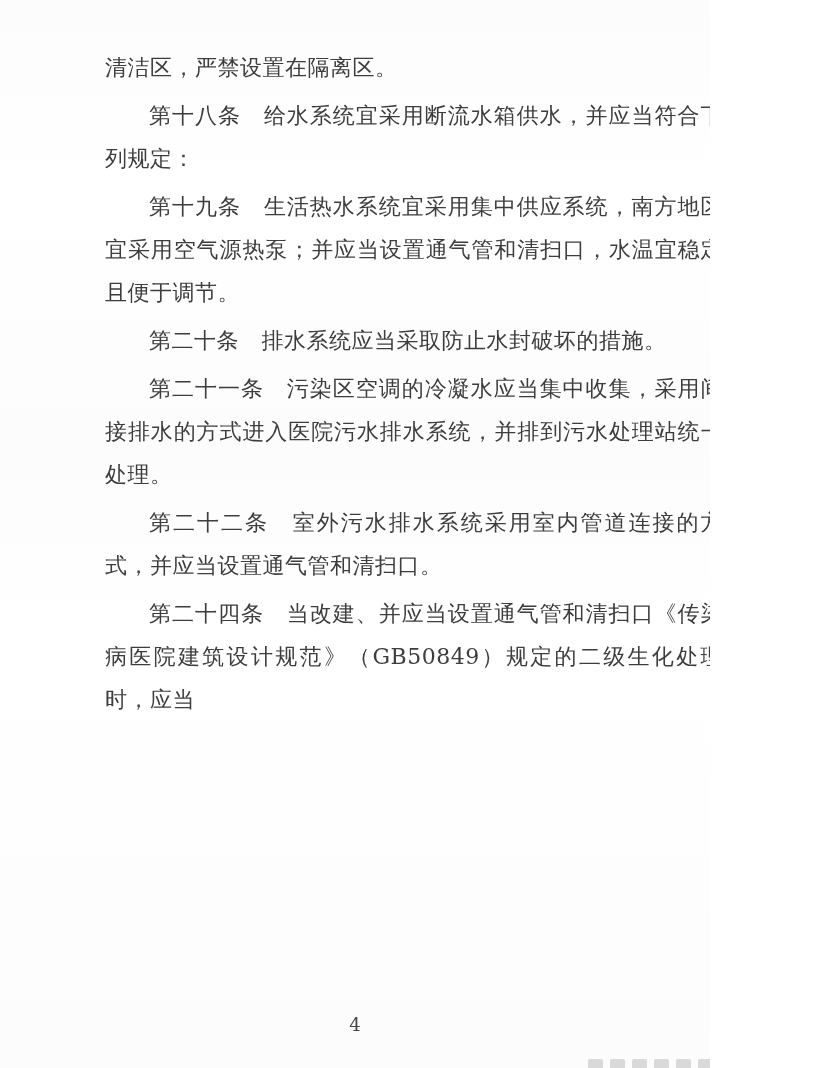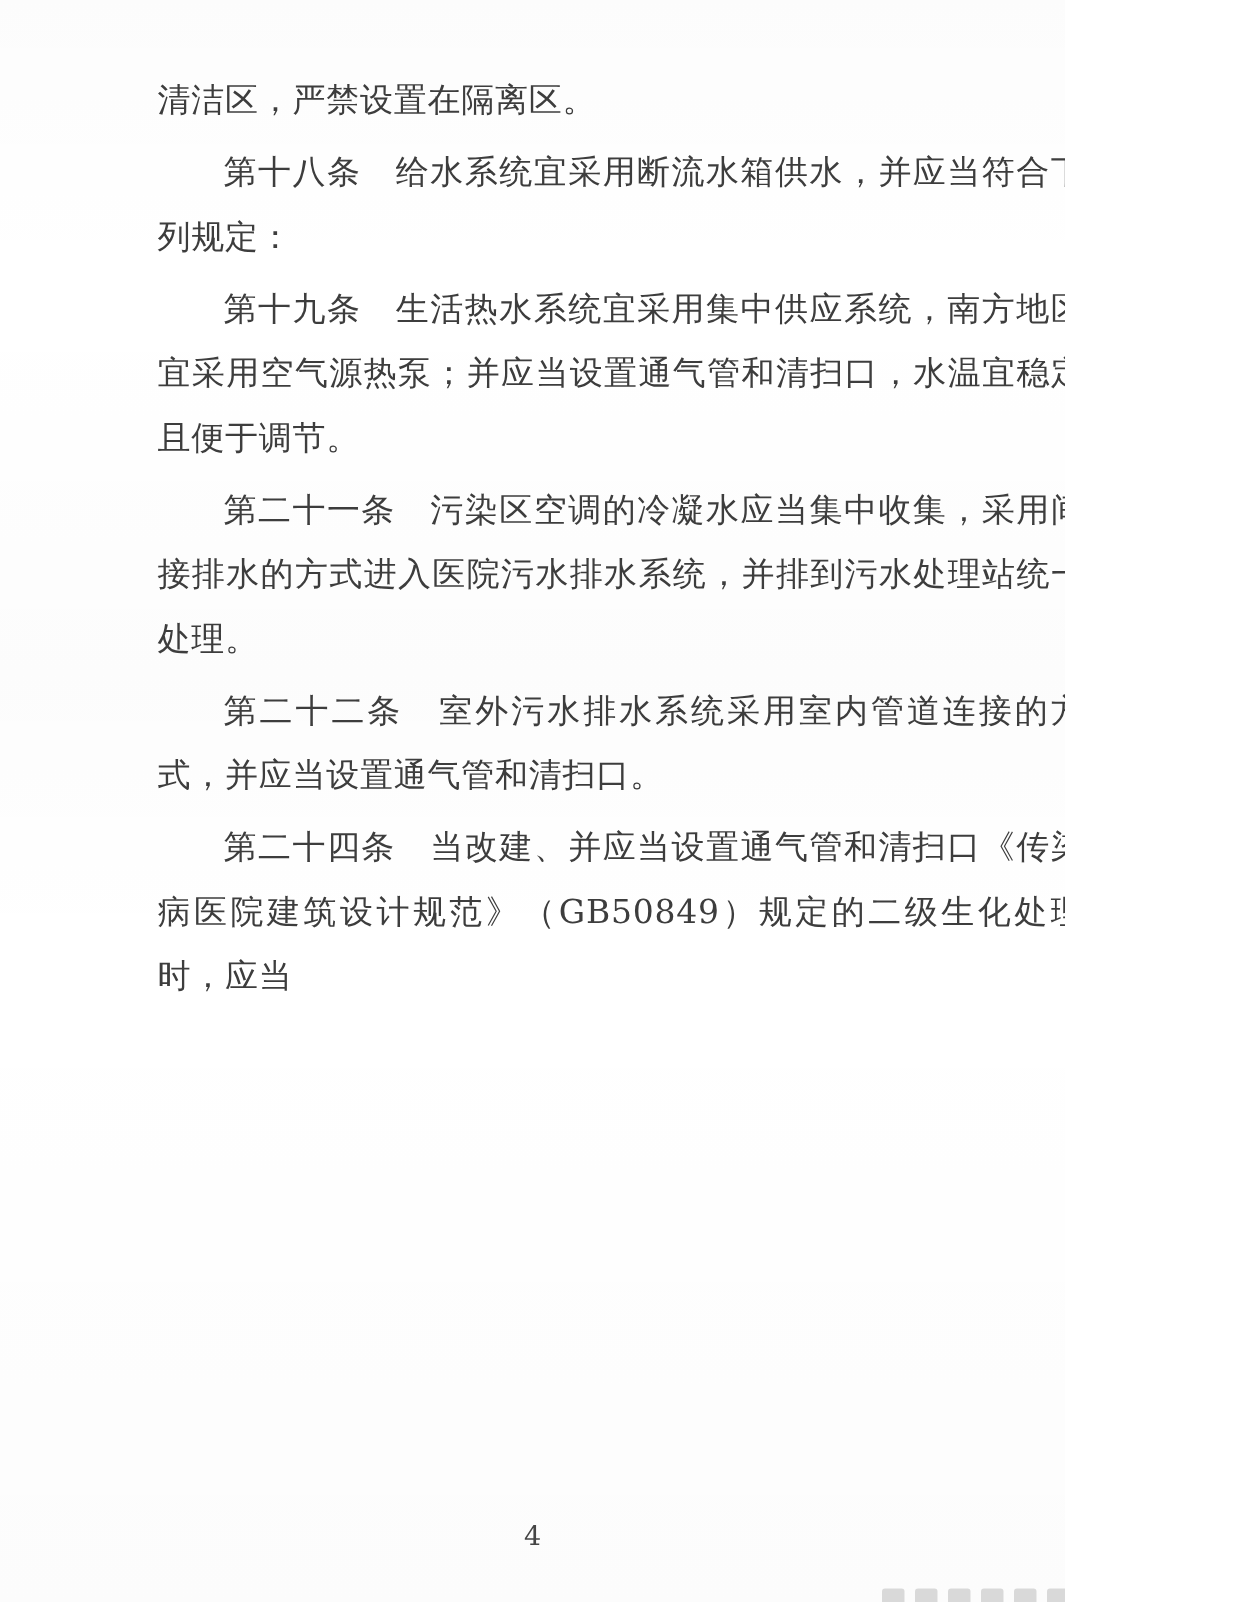--- a/index.html
+++ b/index.html
@@ -79,20 +79,21 @@
 </head>
 <body>
 
 <div class="page">
 
   <div class="doc-body">
 
   <p class="para">清洁区，严禁设置在隔离区。</p>
       <p class="para indent">第十八条　给水系统宜采用断流水箱供水，并应当符合下列规定：</p>
       <p class="para indent">第十九条　生活热水系统宜采用集中供应系统，南方地区宜采用空气源热泵；并应当设置通气管和清扫口，水温宜稳定且便于调节。</p>
+      <p class="para indent">第二十条　排水系统应当采取防止水封破坏的措施。</p>
       <p class="para indent">第二十一条　污染区空调的冷凝水应当集中收集，采用间接排水的方式进入医院污水排水系统，并排到污水处理站统一处理。</p>
       <p class="para indent">第二十二条　室外污水排水系统采用室内管道连接的方式，并应当设置通气管和清扫口。</p>
       <p class="para indent">第二十四条　当改建、并应当设置通气管和清扫口《传染病医院建筑设计规范》（GB50849）规定的二级生化处理时，应当</p>
     </div>
 
   <div class="page-number">4</div>
 
   <div class="bottom-scan-artifact">
     <span class="blot"></span>
     <span class="blot"></span>

